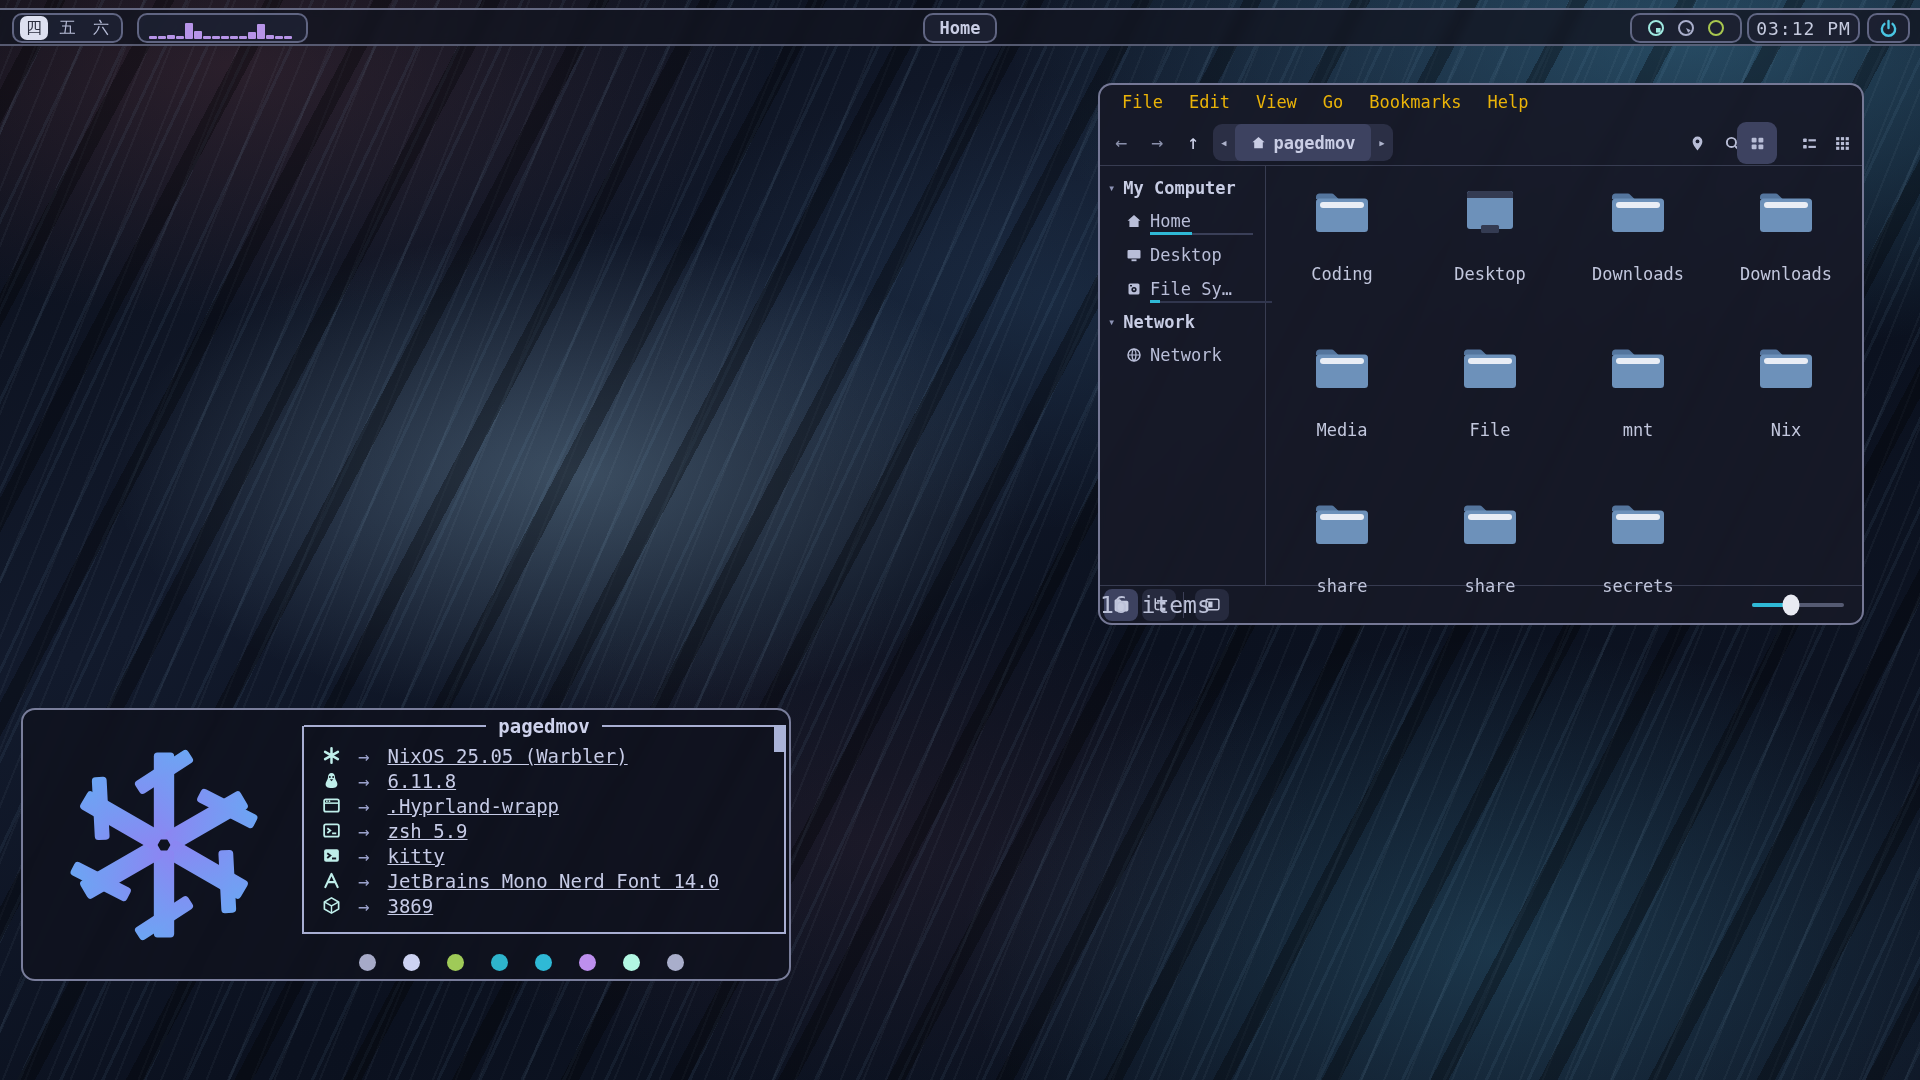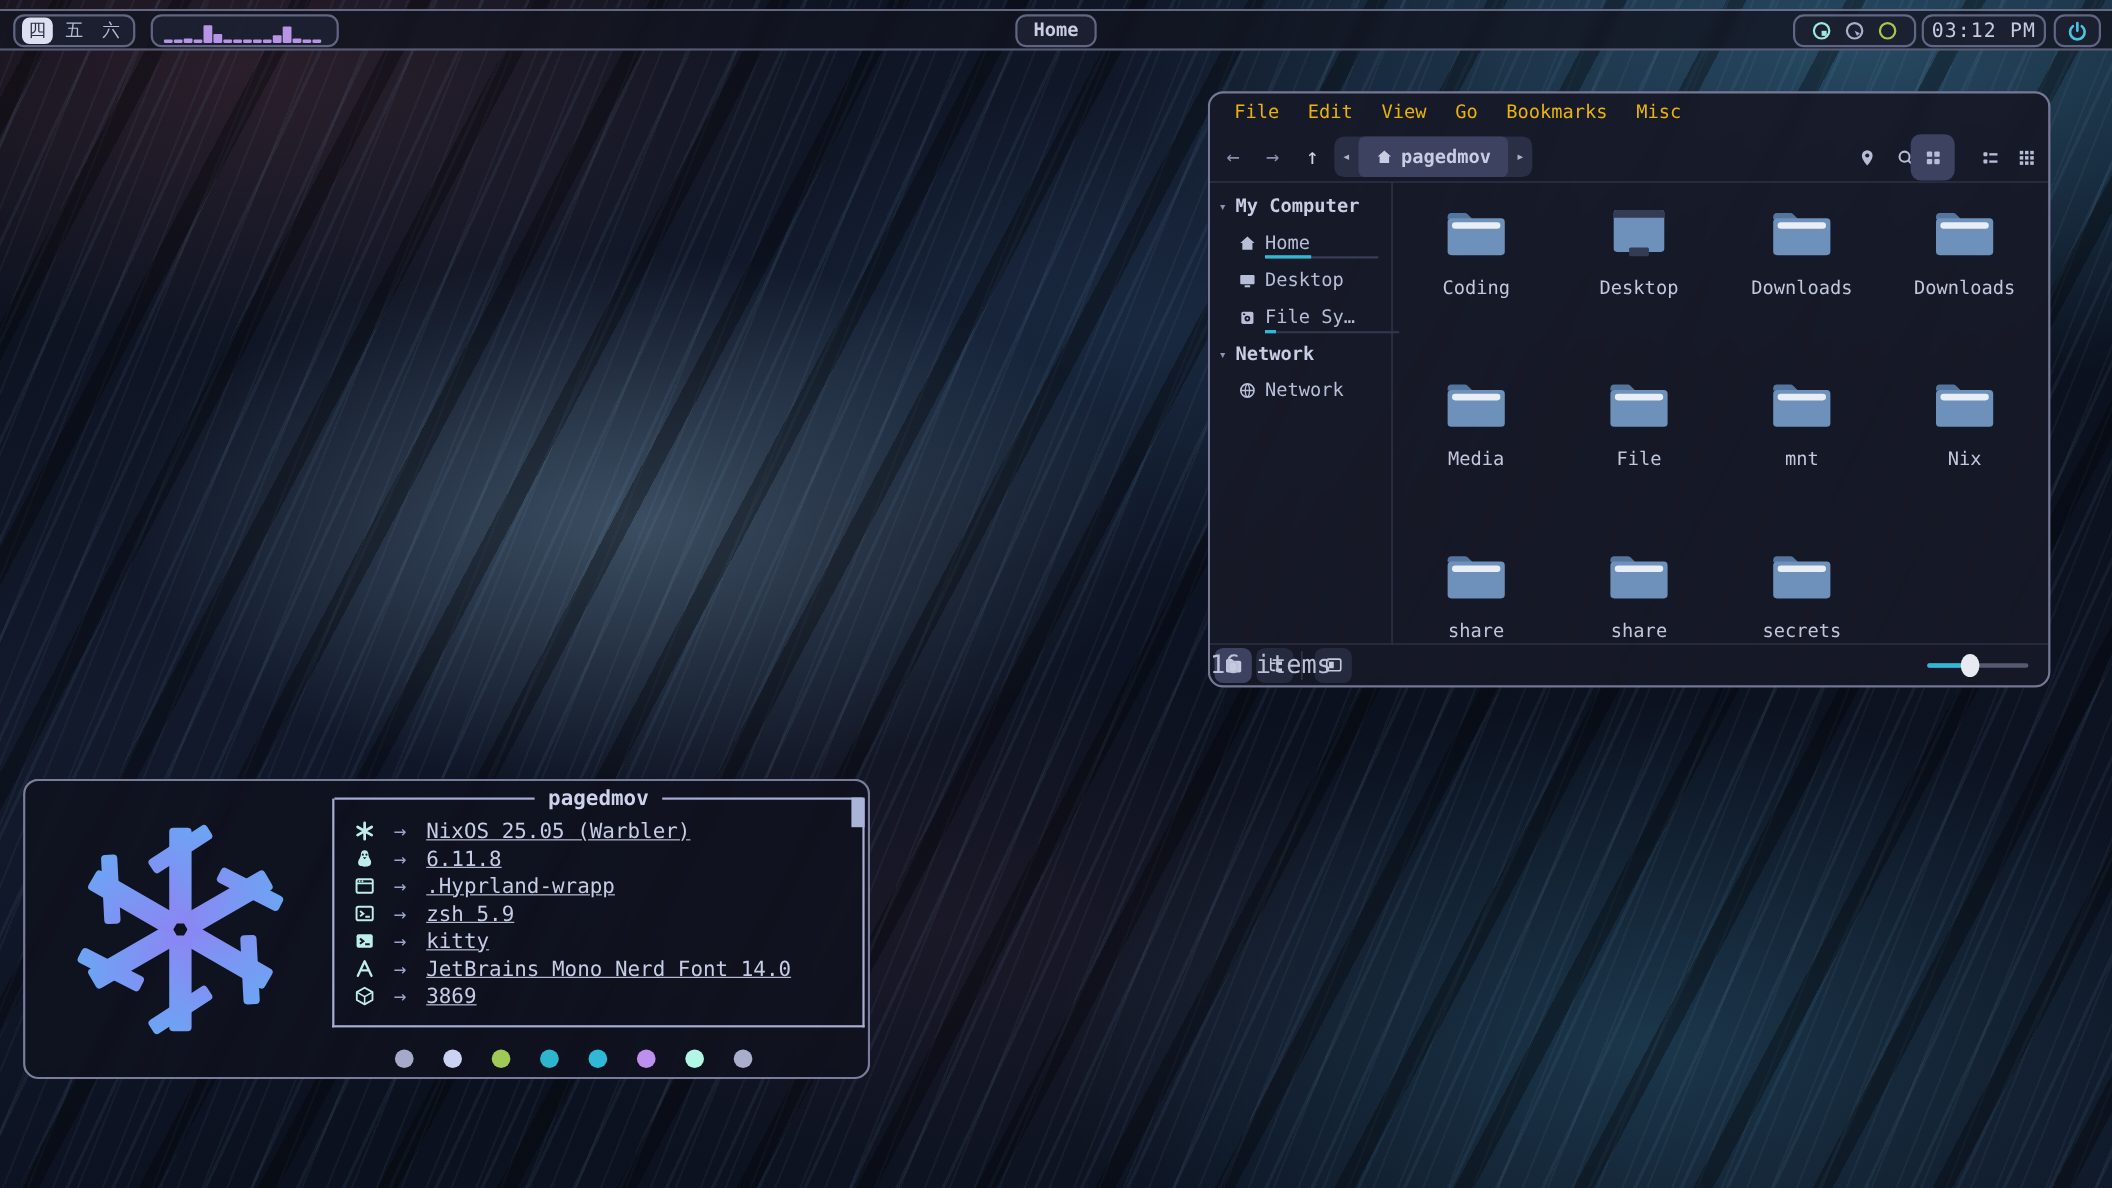--- a/index.html
+++ b/index.html
@@ -100,21 +100,21 @@
     background:#2fb9d6; z-index:1; }
 
   .fm-files { position:absolute; left:166px; top:81px; right:0; bottom:38px;
     display:grid; grid-template-columns:repeat(4,148px); grid-auto-rows:156px; justify-content:center; padding-top:22px; }
   .file-cell { display:flex; flex-direction:column; align-items:center; }
   .file-icon { width:60px; height:48px; position:relative; margin-bottom:16px; }
   .file-icon svg.base { width:60px; height:48px; display:block; }
   .emblem { position:absolute; width:26px; height:26px; }
   .emblem.lock { right:-9px; top:-7px; }
   .emblem.link { right:-9px; top:22px; }
-  .file-label { color:#c2c7dd; font-size:17px; }
+  .file-label { color:#c2c7dd; font-size:17px;margin-top:12px; }
 
   .fm-status { position:absolute; left:0; bottom:0; width:100%; height:38px; border-top:1px solid rgba(120,126,160,0.35);
     display:flex; align-items:center; }
   .st-btn { width:34px; height:32px; margin-left:4px; border-radius:8px; display:flex; align-items:center; justify-content:center;
     color:#c5cade; background:#262a3e; }
   .st-btn.active { background:#3d4260; }
   .st-btn svg { width:17px; height:17px; }
   .st-sep { width:1px; height:26px; background:rgba(120,126,160,0.4); margin:0 7px; }
   .st-items { position:absolute; left:0; right:0; text-align:left; color:#bcc1d8; font-size:23px; }
   .st-slider { position:absolute; right:18px; top:17px; width:92px; height:4px; background:#555a72; border-radius:2px; }
@@ -209,21 +209,21 @@
   </div>
 </div>
 
 <div class="fm">
   <div class="fm-menubar" id="fm-menu">
       <span class="fm-menu-item">File</span>
       <span class="fm-menu-item">Edit</span>
       <span class="fm-menu-item">View</span>
       <span class="fm-menu-item">Go</span>
       <span class="fm-menu-item">Bookmarks</span>
-      <span class="fm-menu-item">Misc</span>
+      <span class="fm-menu-item">Help</span>
     </div>
 
   <div class="fm-toolbar">
     <div class="nav-btn" style="left:4px">←</div>
     <div class="nav-btn" style="left:40px">→</div>
     <div class="nav-btn bright" style="left:76px">↑</div>
 
     <div class="tabwrap">
       <div class="tab-arrow">◂</div>
       <div class="tab">

